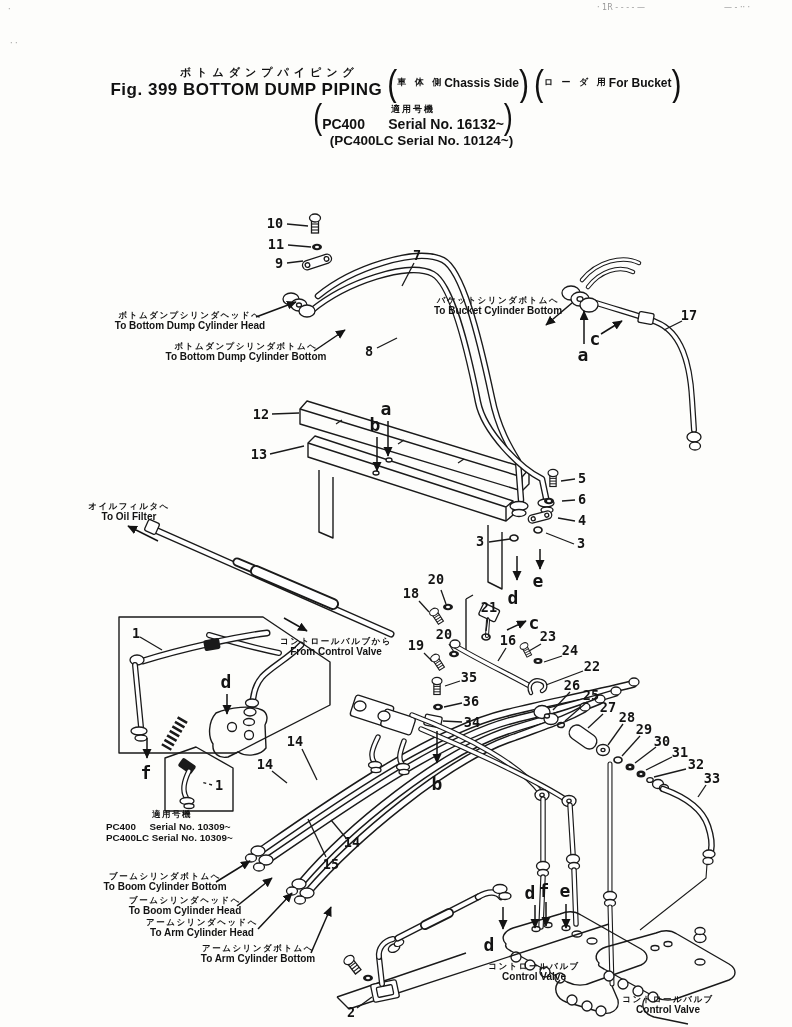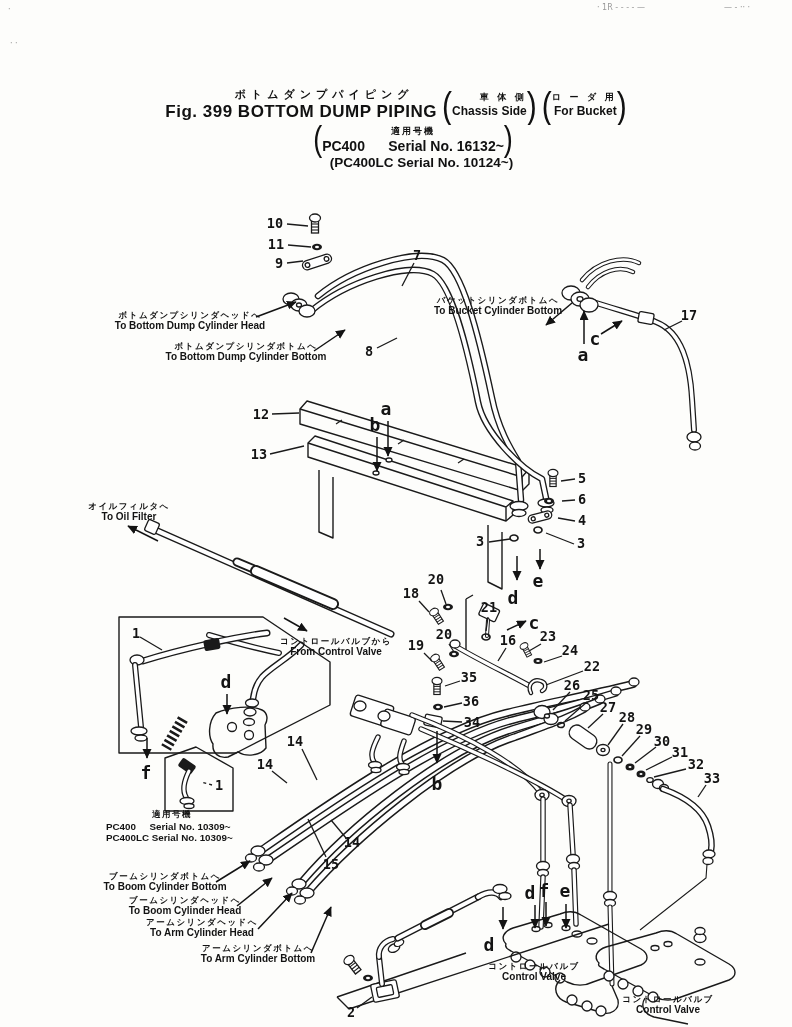--- a/index.html
+++ b/index.html
@@ -16,28 +16,28 @@
   text{fill:#131313}
   .co{font:700 13.5px "DejaVu Sans Mono",monospace}
   .lt{font:700 18px "DejaVu Sans Mono",monospace}
   .aj{font:700 8.5px "DejaVu Sans",sans-serif;letter-spacing:1.5px}
   .ae{font:700 10px "Liberation Sans",sans-serif}
   .sn{font:700 9.8px "Liberation Sans",sans-serif;white-space:pre}
   .ld{stroke:#1a1a1a;stroke-width:1.3}
   .ar{stroke:#131313;stroke-width:1.5}
   .mk{font:400 8px "DejaVu Sans",sans-serif;fill:#999}
   
-  .hdr{position:absolute;top:87px;left:0;width:100%;display:flex;flex-direction:column;
+  .hdr{position:absolute;top:65px;left:0;width:100%;display:flex;flex-direction:column;
        align-items:center;font-weight:bold;z-index:3}
   .row1{display:flex;align-items:center;gap:5px}
   .tcol{display:flex;flex-direction:column;align-items:center}
   .tjp{font-size:11px;letter-spacing:5px;padding-left:46px;white-space:nowrap}
   .ten{font-size:17px;letter-spacing:.5px;white-space:nowrap}
   .pg{display:flex;align-items:center}
-  .pcol{display:flex;flex-direction:column;align-items:flex-end}
+  .pcol{display:flex;flex-direction:row;align-items:flex-start}
   .bp{font-size:30px;font-weight:400;transform:scaleY(1.25);line-height:1}
   .pjp{font-size:9px;letter-spacing:3px;white-space:nowrap}
   .pen{font-size:12px;white-space:nowrap}
   .row2{display:flex;align-items:center;margin-top:3px;margin-left:34px}
   .bp2{font-size:27px;font-weight:400;transform:scaleY(1.3);line-height:1}
   .scol{display:flex;flex-direction:column;align-items:center}
   .sjp{font-size:9px;letter-spacing:2px}
   .sen{font-size:14px;white-space:pre}
   .row3{font-size:13.5px;margin-top:1px;margin-left:51px;white-space:pre}
 </style>

